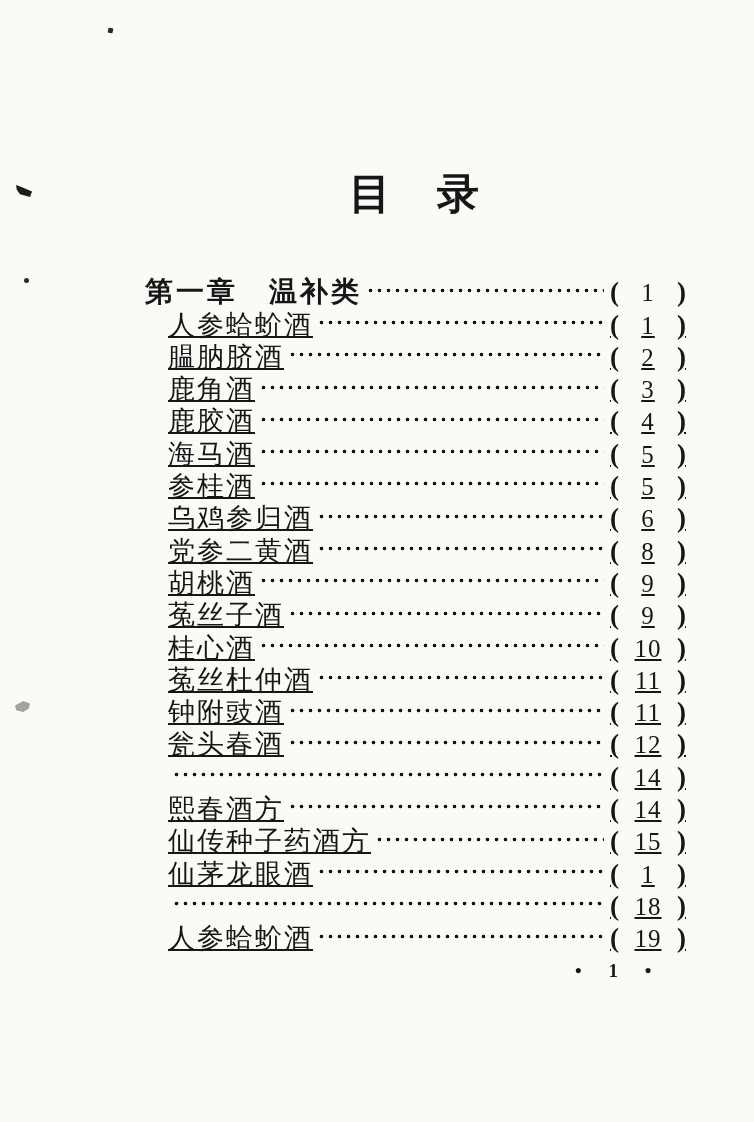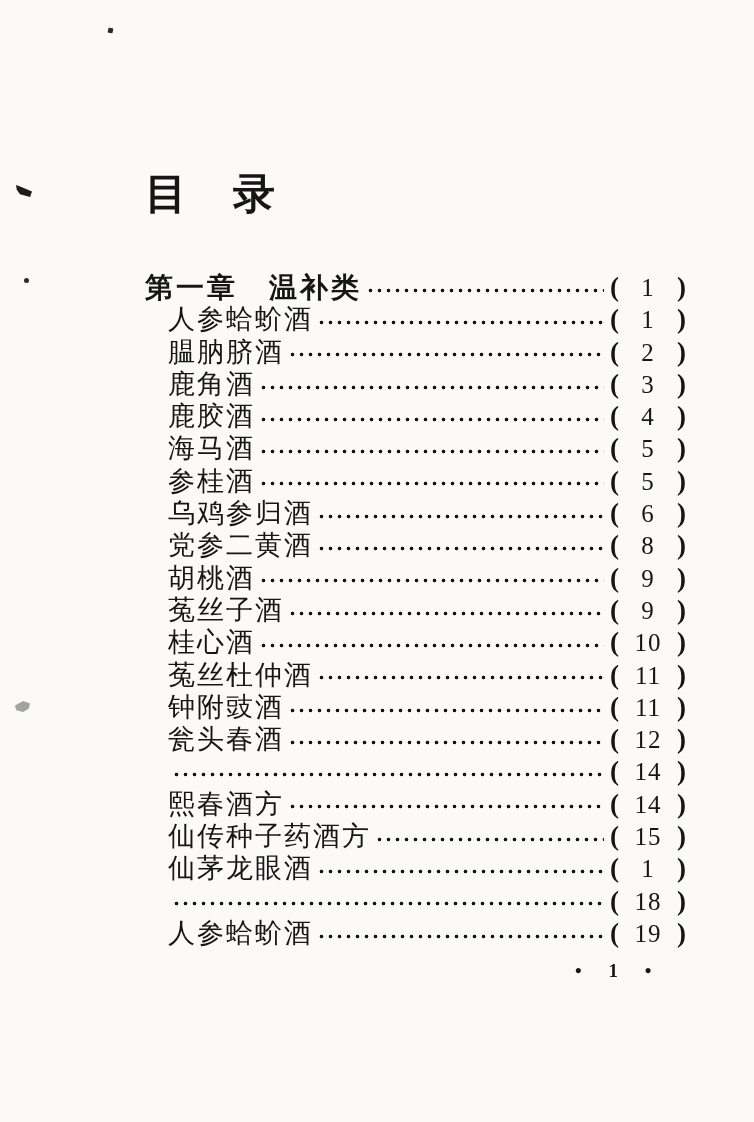--- a/index.html
+++ b/index.html
@@ -17,48 +17,49 @@
     width:754px;height:1122px;
     background:var(--paper);
     color:var(--ink);
     overflow:hidden;
   }
   
   .doc-title{
     position:absolute;
     top:172px;left:145px;width:540px;
     margin:0;
-    text-align:left;
+    text-align:center;
     font-family:"Liberation Sans","DejaVu Sans",sans-serif;
     font-weight:bold;
     font-size:42px;
     line-height:1.05;
     letter-spacing:2px;
     white-space:pre;
   }
   
   .toc-list{
     position:absolute;
     top:274px;left:145px;width:541px;
   }
   .toc-row{
     display:flex;
-    align-items:flex-start;
+    align-items:flex-end;
     height:32.3px;
     font-size:27px;
     line-height:1;
   }
   .toc-row.chapter .entry-title{
     font-family:"Liberation Sans","DejaVu Sans",sans-serif;
     font-weight:bold;
     font-size:28px;
     letter-spacing:3px;
   }
   .toc-row.item{
     padding-left:23px;
+    text-decoration:underline;
   }
   .entry-title{
     white-space:pre;
     letter-spacing:2px;
     flex:0 0 auto;
   }
   .leader{
     flex:1 1 auto;
     align-self:stretch;
     min-width:18px;

